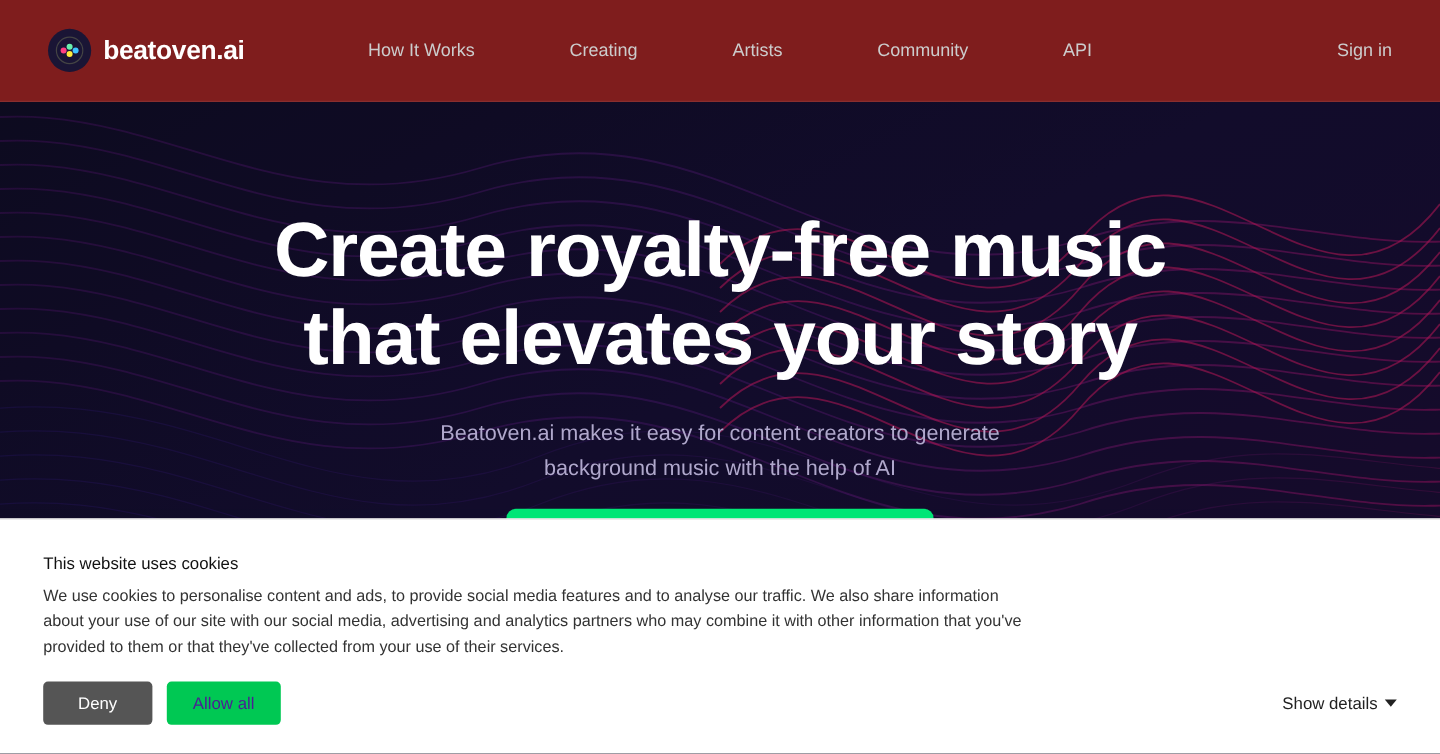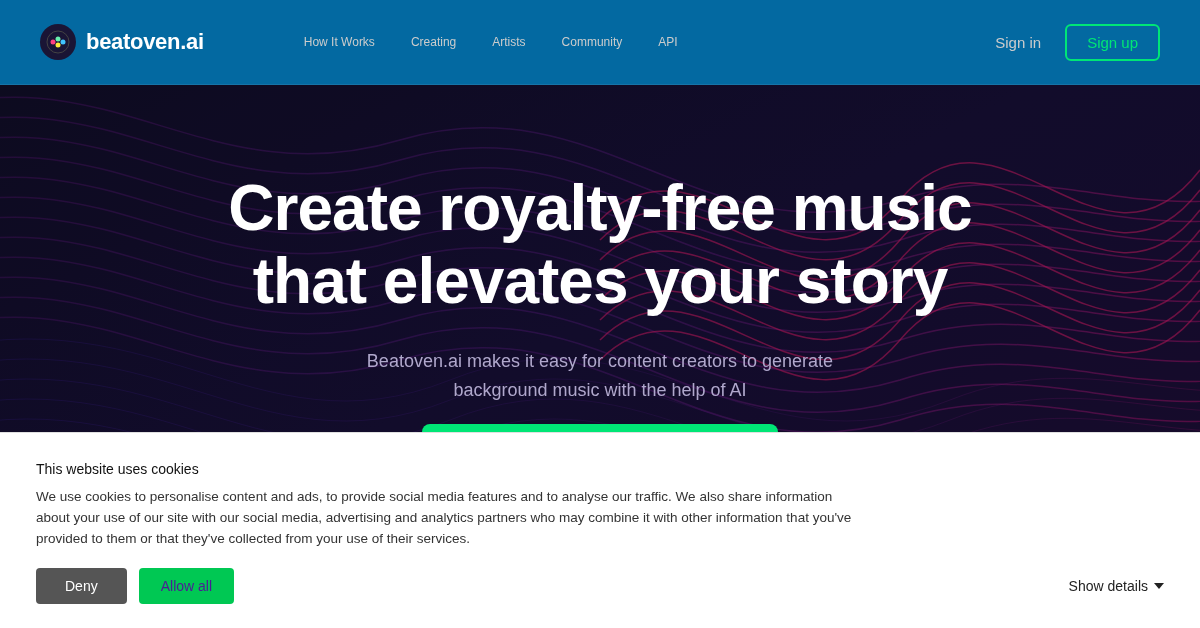--- a/index.html
+++ b/index.html
@@ -3,27 +3,26 @@
   <meta charset="utf-8">
   <style>
     * { margin: 0; padding: 0; box-sizing: border-box; }
     body { width: 1200px; height: 628px; overflow: hidden; font-family: -apple-system, BlinkMacSystemFont, 'Segoe UI', sans-serif; background: #0d0b1e; }
 
     
     .navbar {
       position: absolute;
       top: 0; left: 0; right: 0;
       height: 85px;
-      background: #0369a1;
+      background: #7f1d1d;
       display: flex;
       align-items: center;
       padding: 0 40px;
       z-index: 10;
       border-bottom: 1px solid rgba(255,255,255,0.08);
-      gap: 40px;
     }
     .logo-area {
       display: flex;
       align-items: center;
       gap: 10px;
       margin-right: 60px;
       text-decoration: none;
     }
     .logo-icon {
       width: 36px;
@@ -42,23 +41,24 @@
       letter-spacing: -0.3px;
     }
     .nav-links {
       display: flex;
       align-items: center;
       gap: 36px;
       flex: 1;
     }
     .nav-link {
       color: #ccc;
-      font-size: 12px;
+      font-size: 15px;
       text-decoration: none;
       cursor: pointer;
+      margin-left: 43px;
     }
     .nav-right {
       display: flex;
       align-items: center;
       gap: 24px;
     }
     .sign-in-btn {
       color: #ccc;
       font-size: 15px;
       background: none;
@@ -276,21 +276,20 @@
     </div>
     <div class="nav-links">
       <a class="nav-link">How It Works</a>
       <a class="nav-link">Creating</a>
       <a class="nav-link">Artists</a>
       <a class="nav-link">Community</a>
       <a class="nav-link">API</a>
     </div>
     <div class="nav-right">
       <button class="sign-in-btn">Sign in</button>
-      <button class="sign-up-btn">Sign up</button>
     </div>
   </nav>
 
   <div class="hero-content">
     <h1 class="hero-title">Create royalty-free music that elevates your story</h1>
     <p class="hero-subtitle">Beatoven.ai makes it easy for content creators to generate background music with the help of AI</p>
     <button class="cta-btn">Start Creating for Free</button>
   </div>
 </div>
 

